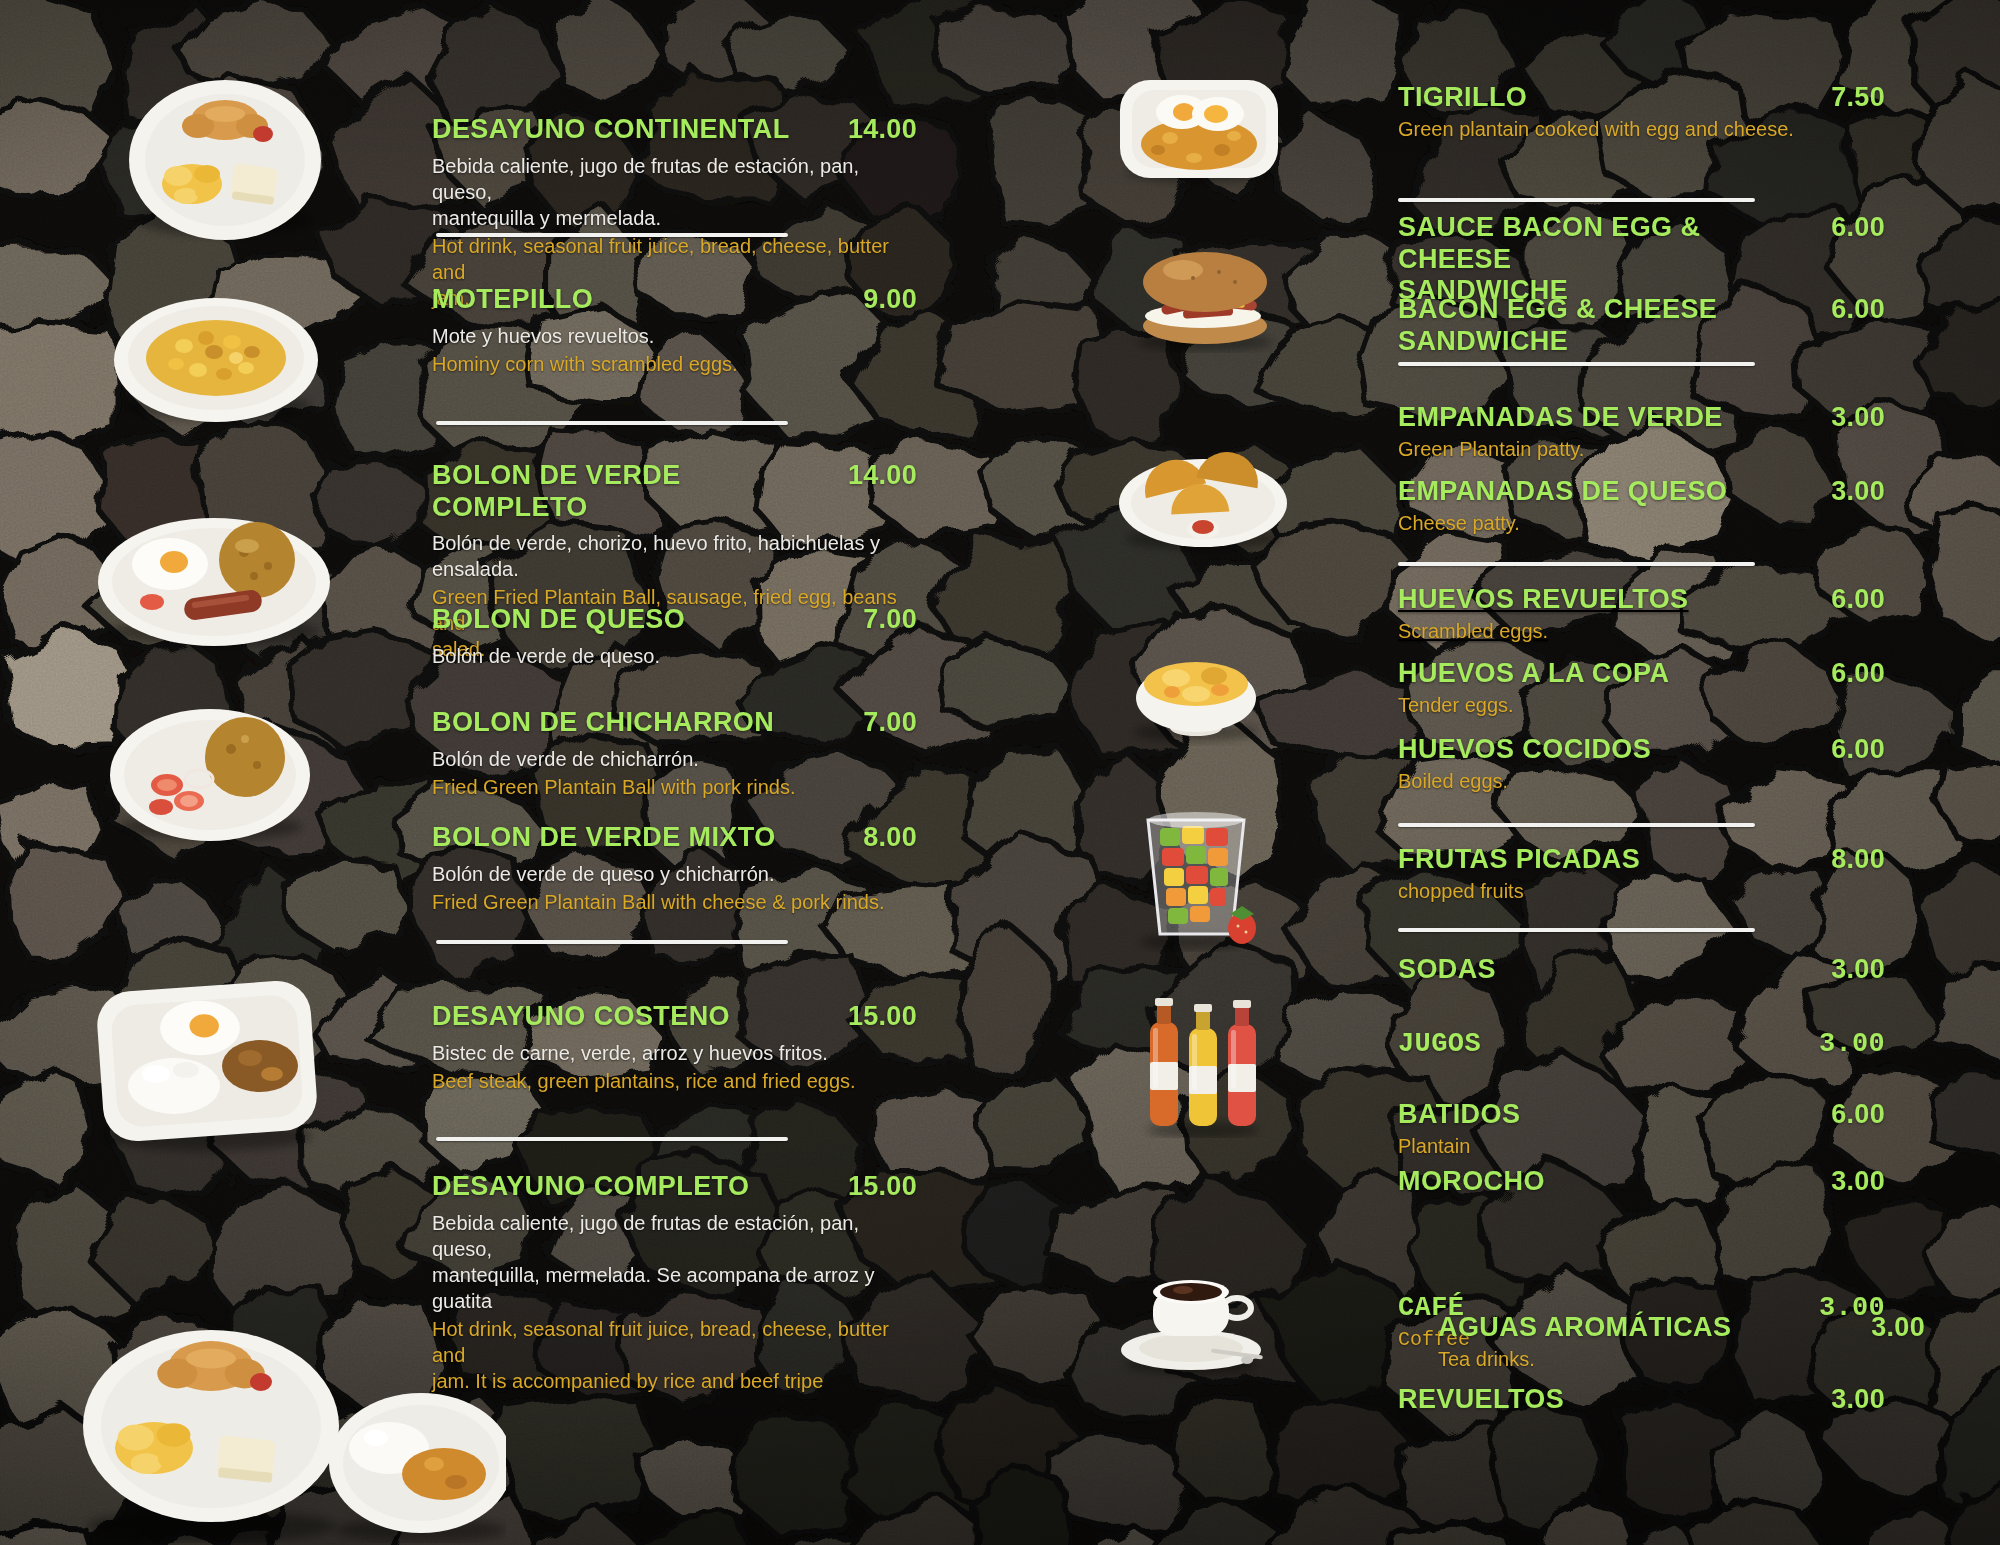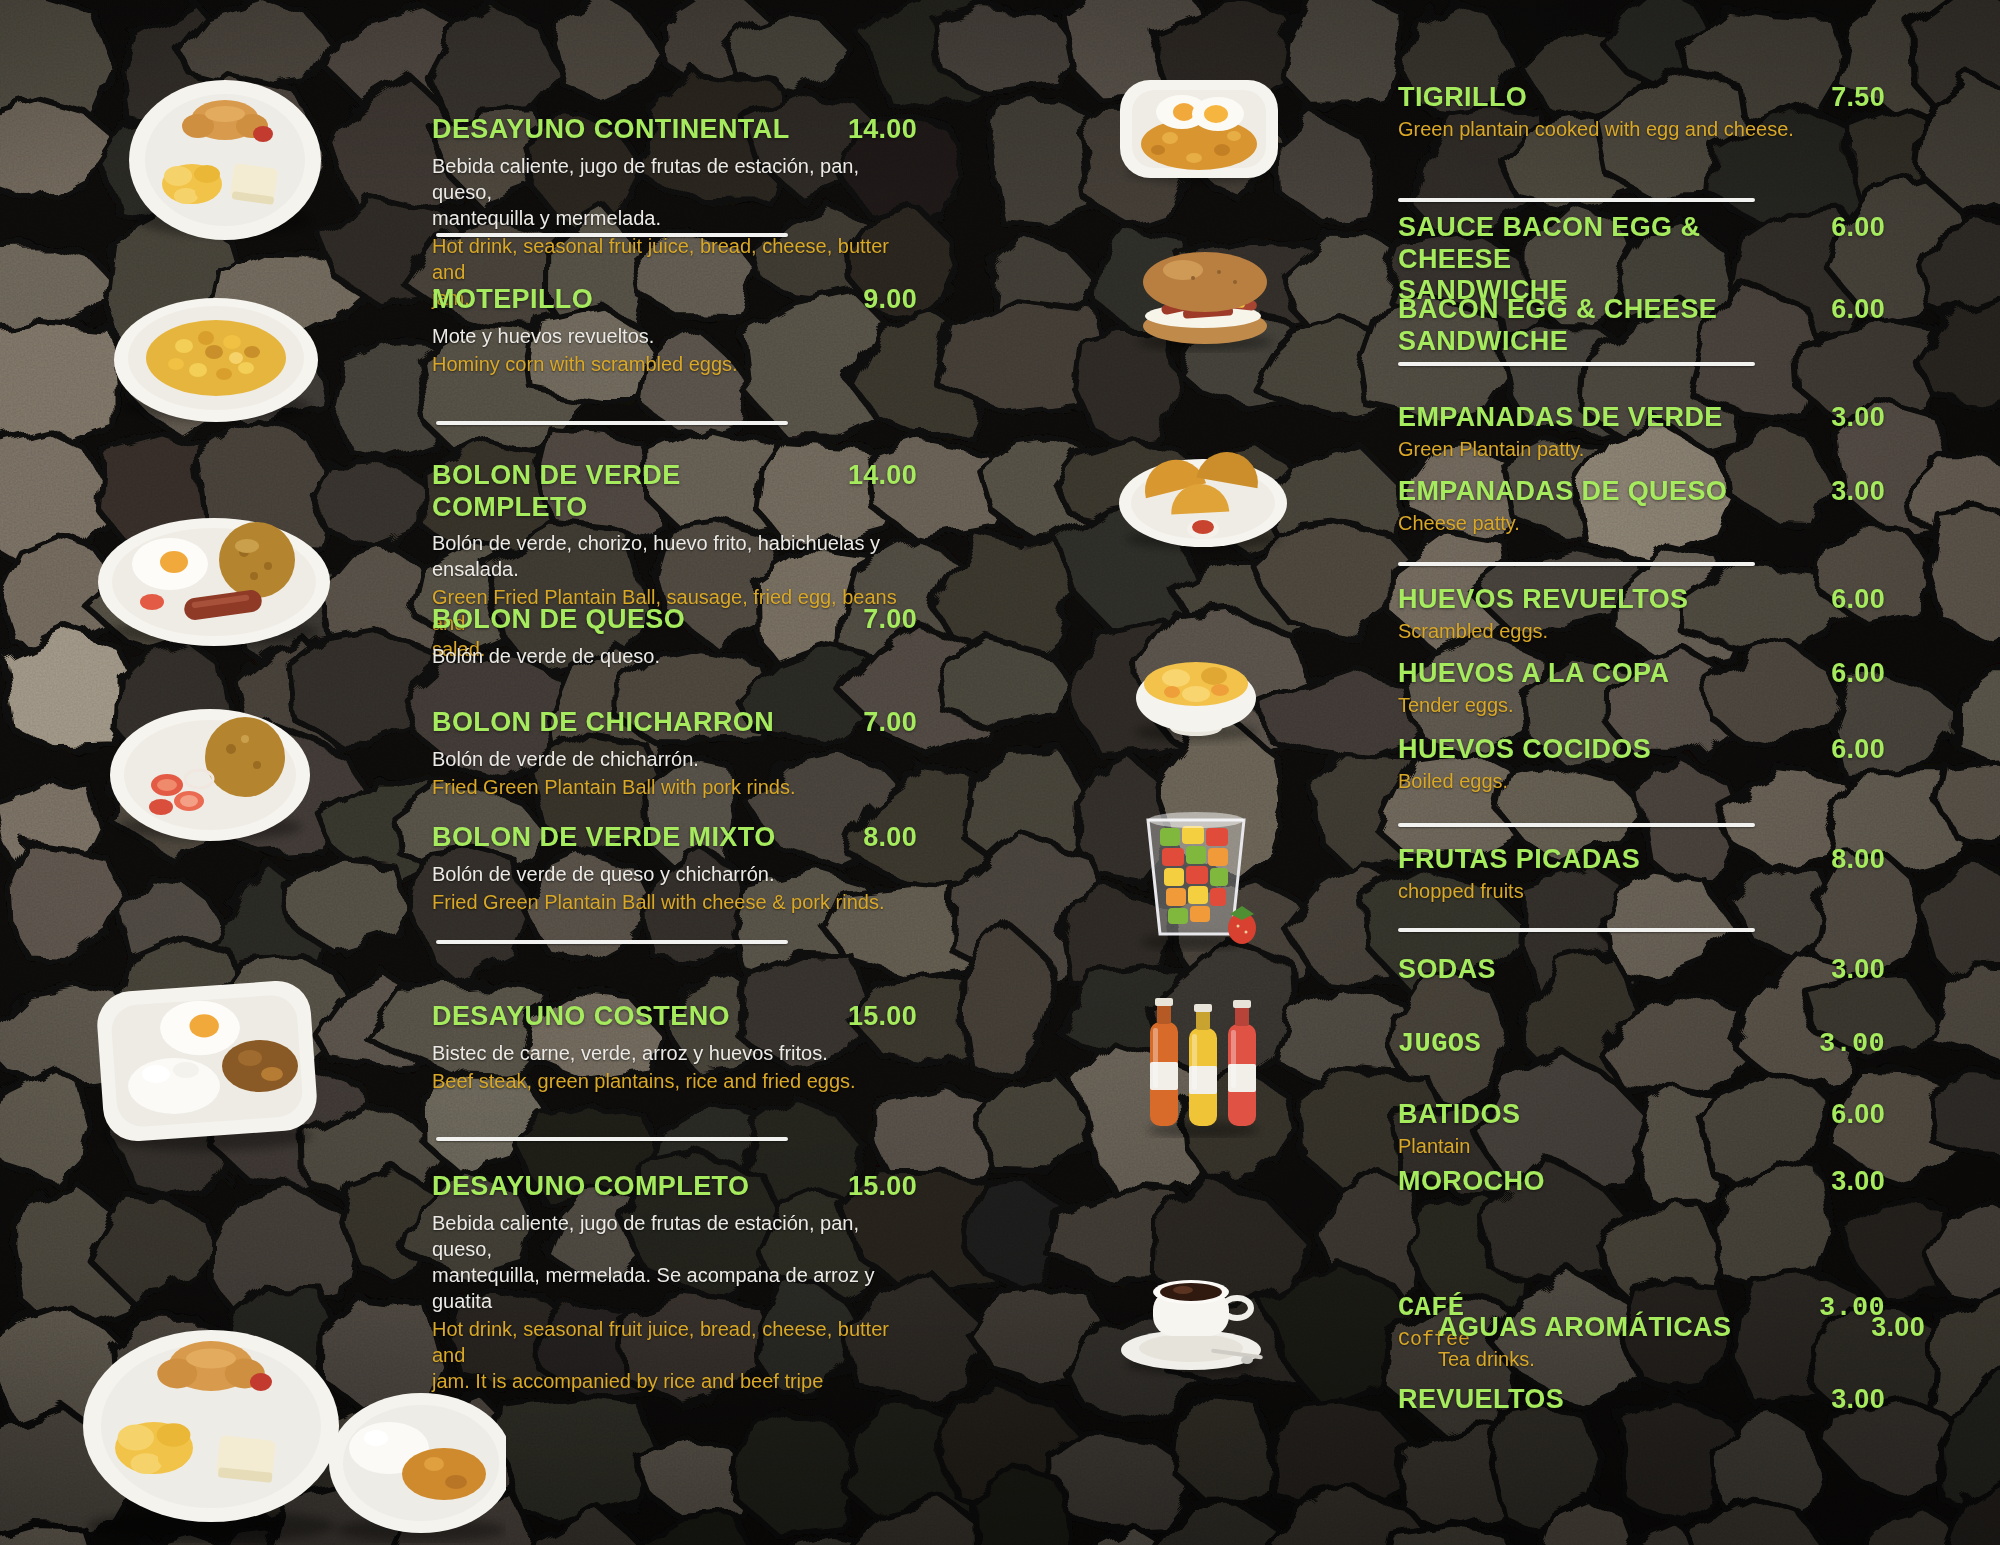--- a/index.html
+++ b/index.html
@@ -678,21 +678,21 @@
       <div class="col-item" style="left: 1398px; top: 402px; width: 487px;">
         <h3 class="item-title">EMPANADAS DE VERDE</h3>
         <span class="item-price">3.00</span>
         <p class="desc desc-en">Green Plantain patty.</p>
       </div>
       <div class="col-item" style="left: 1398px; top: 476px; width: 487px;">
         <h3 class="item-title">EMPANADAS DE QUESO</h3>
         <span class="item-price">3.00</span>
         <p class="desc desc-en">Cheese patty.</p>
       </div>
-      <div class="col-item" style="left: 1398px; top: 584px; width: 487px;">
+      <div class="col-item" style="left: 1398px; top: 584px; width: 487px; text-decoration: underline;">
         <h3 class="item-title">HUEVOS REVUELTOS</h3>
         <span class="item-price">6.00</span>
         <p class="desc desc-en">Scrambled eggs.</p>
       </div>
       <div class="col-item" style="left: 1398px; top: 658px; width: 487px;">
         <h3 class="item-title">HUEVOS A LA COPA</h3>
         <span class="item-price">6.00</span>
         <p class="desc desc-en">Tender eggs.</p>
       </div>
       <div class="col-item" style="left: 1398px; top: 734px; width: 487px;">

